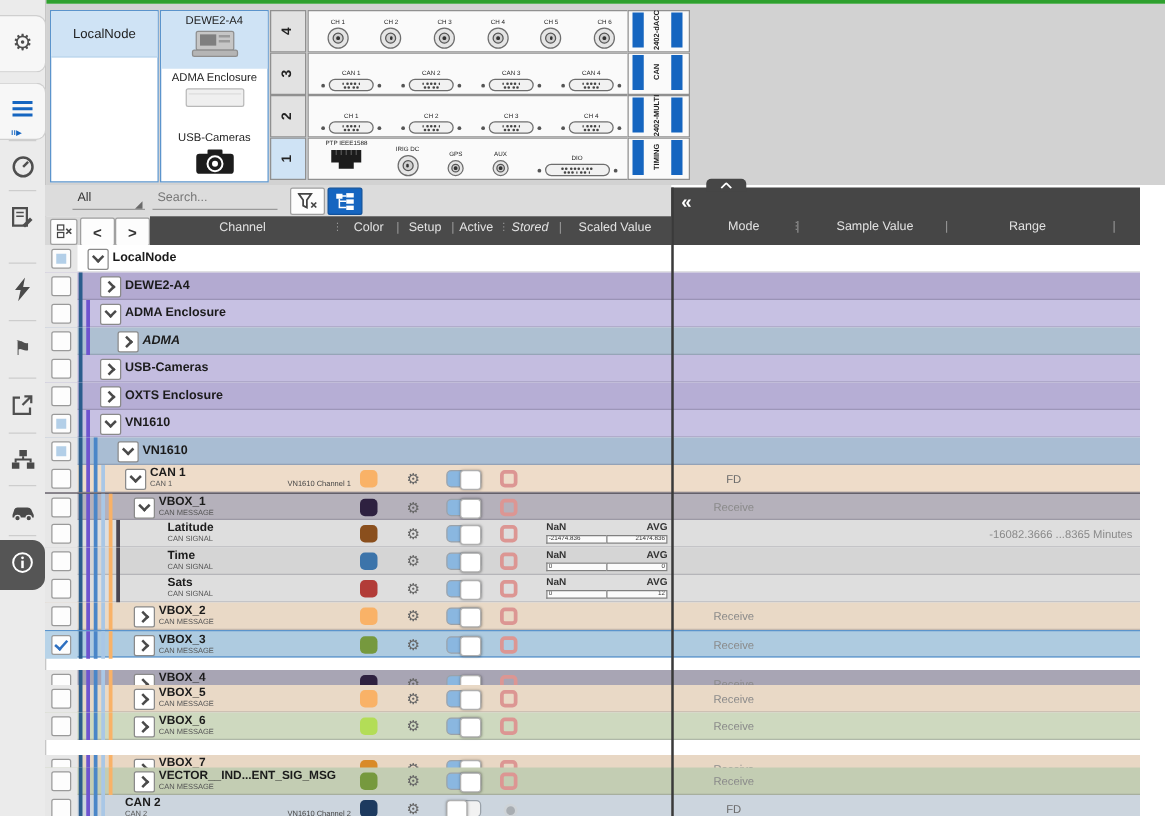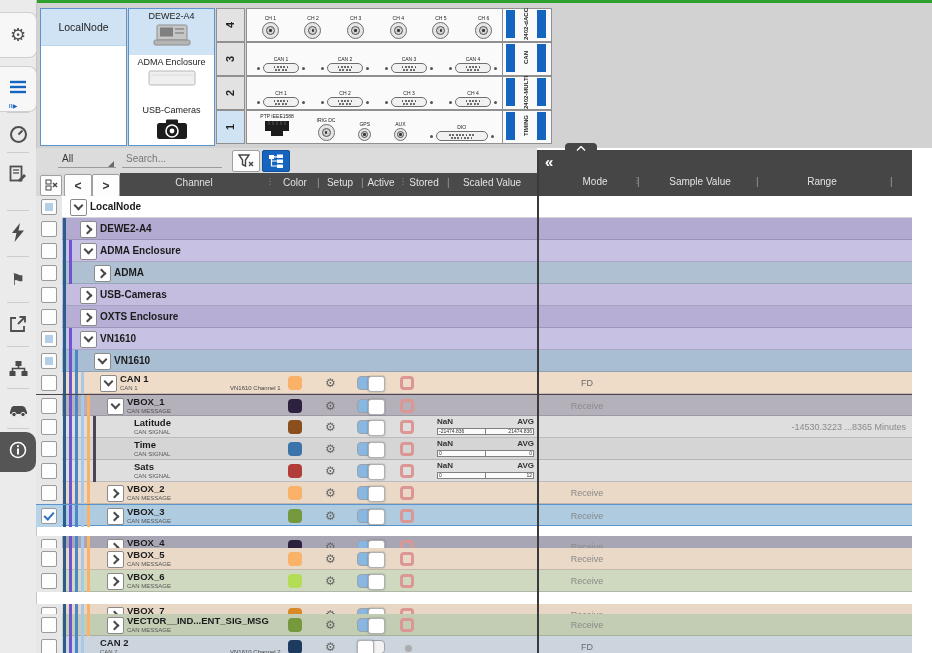--- a/index.html
+++ b/index.html
@@ -602,21 +602,21 @@
 <div class="abs" id="hdr-left-strip"></div>
 <div class="abs" id="table-header">
     <span class="hdr-label" style="left: 74px;">Channel</span>
     <span class="hdr-dots" style="left: 146px;">⋮</span>
     <span class="hdr-label" style="left: 175px;">Color</span>
     <span class="hdr-sep" style="left: 197px;">|</span>
     <span class="hdr-label" style="left: 220px;">Setup</span>
     <span class="hdr-sep" style="left: 241px;">|</span>
     <span class="hdr-label" style="left: 261px;">Active</span>
     <span class="hdr-dots" style="left: 279px;">⋮</span>
-    <span class="hdr-label" style="left: 304px;">Stored</span>
+    <span class="hdr-label" style="left: 304px; font-style: italic;">Stored</span>
     <span class="hdr-sep" style="left: 327px;">|</span>
     <span class="hdr-label" style="left: 372px;">Scaled Value</span>
   </div>
 <div class="abs" id="right-panel-hdr">
     <div style="position: absolute; left: 0px; top: 22px; width: 100%; height: 24px;">
       <span class="hdr-label" style="left: 58px;">Mode</span>
       <span class="hdr-dots" style="left: 96px;">⋮</span>
       <span class="hdr-sep" style="left: 100px;">|</span>
       <span class="hdr-label" style="left: 163px;">Sample Value</span>
       <span class="hdr-sep" style="left: 219px;">|</span>
@@ -666,21 +666,21 @@
       <div class="cb-cell">
         <div class="cb"></div>
       </div>
       <div class="guide" style="left: 27px; background: rgb(43, 93, 140);"></div>
       <div class="guide" style="left: 33px; background: rgb(111, 84, 207);"></div>
       <div class="exp" style="left: 44px;">
         <div class="c"></div>
       </div>
       <div class="r-title" style="left: 64px;">ADMA Enclosure</div>
     </div>
-    <div class="row one" style="top: 66px; background: rgb(174, 192, 210);">
+    <div class="row one" style="top: 66px; background: rgb(174, 192, 210); font-style: italic;">
       <div class="cb-cell">
         <div class="cb"></div>
       </div>
       <div class="guide" style="left: 27px; background: rgb(43, 93, 140);"></div>
       <div class="guide" style="left: 33px; background: rgb(111, 84, 207);"></div>
       <div class="exp closed" style="left: 58px;">
         <div class="c"></div>
       </div>
       <div class="r-title" style="left: 78px;">ADMA</div>
     </div>
@@ -792,21 +792,21 @@
       <div class="tog on">
         <div class="knob"></div>
       </div>
       <div class="st-rec"></div>
       <div class="sv-left">NaN</div>
       <div class="sv-right">AVG</div>
       <div class="sv-bar">
         <div class="mn">-21474.836</div>
         <div class="mx">21474.836</div>
       </div>
-      <div class="range-txt">-14530.3223 ...8365 Minutes</div>
+      <div class="range-txt">-16082.3666 ...8365 Minutes</div>
     </div>
     <div class="row two" style="top: 242px; background: rgb(213, 213, 213);">
       <div class="cb-cell">
         <div class="cb"></div>
       </div>
       <div class="guide" style="left: 27px; background: rgb(43, 93, 140);"></div>
       <div class="guide" style="left: 33px; background: rgb(111, 84, 207);"></div>
       <div class="guide" style="left: 39px; background: rgb(74, 134, 200);"></div>
       <div class="guide" style="left: 45px; background: rgb(169, 199, 230);"></div>
       <div class="guide" style="left: 51px; background: rgb(249, 178, 103);"></div>

